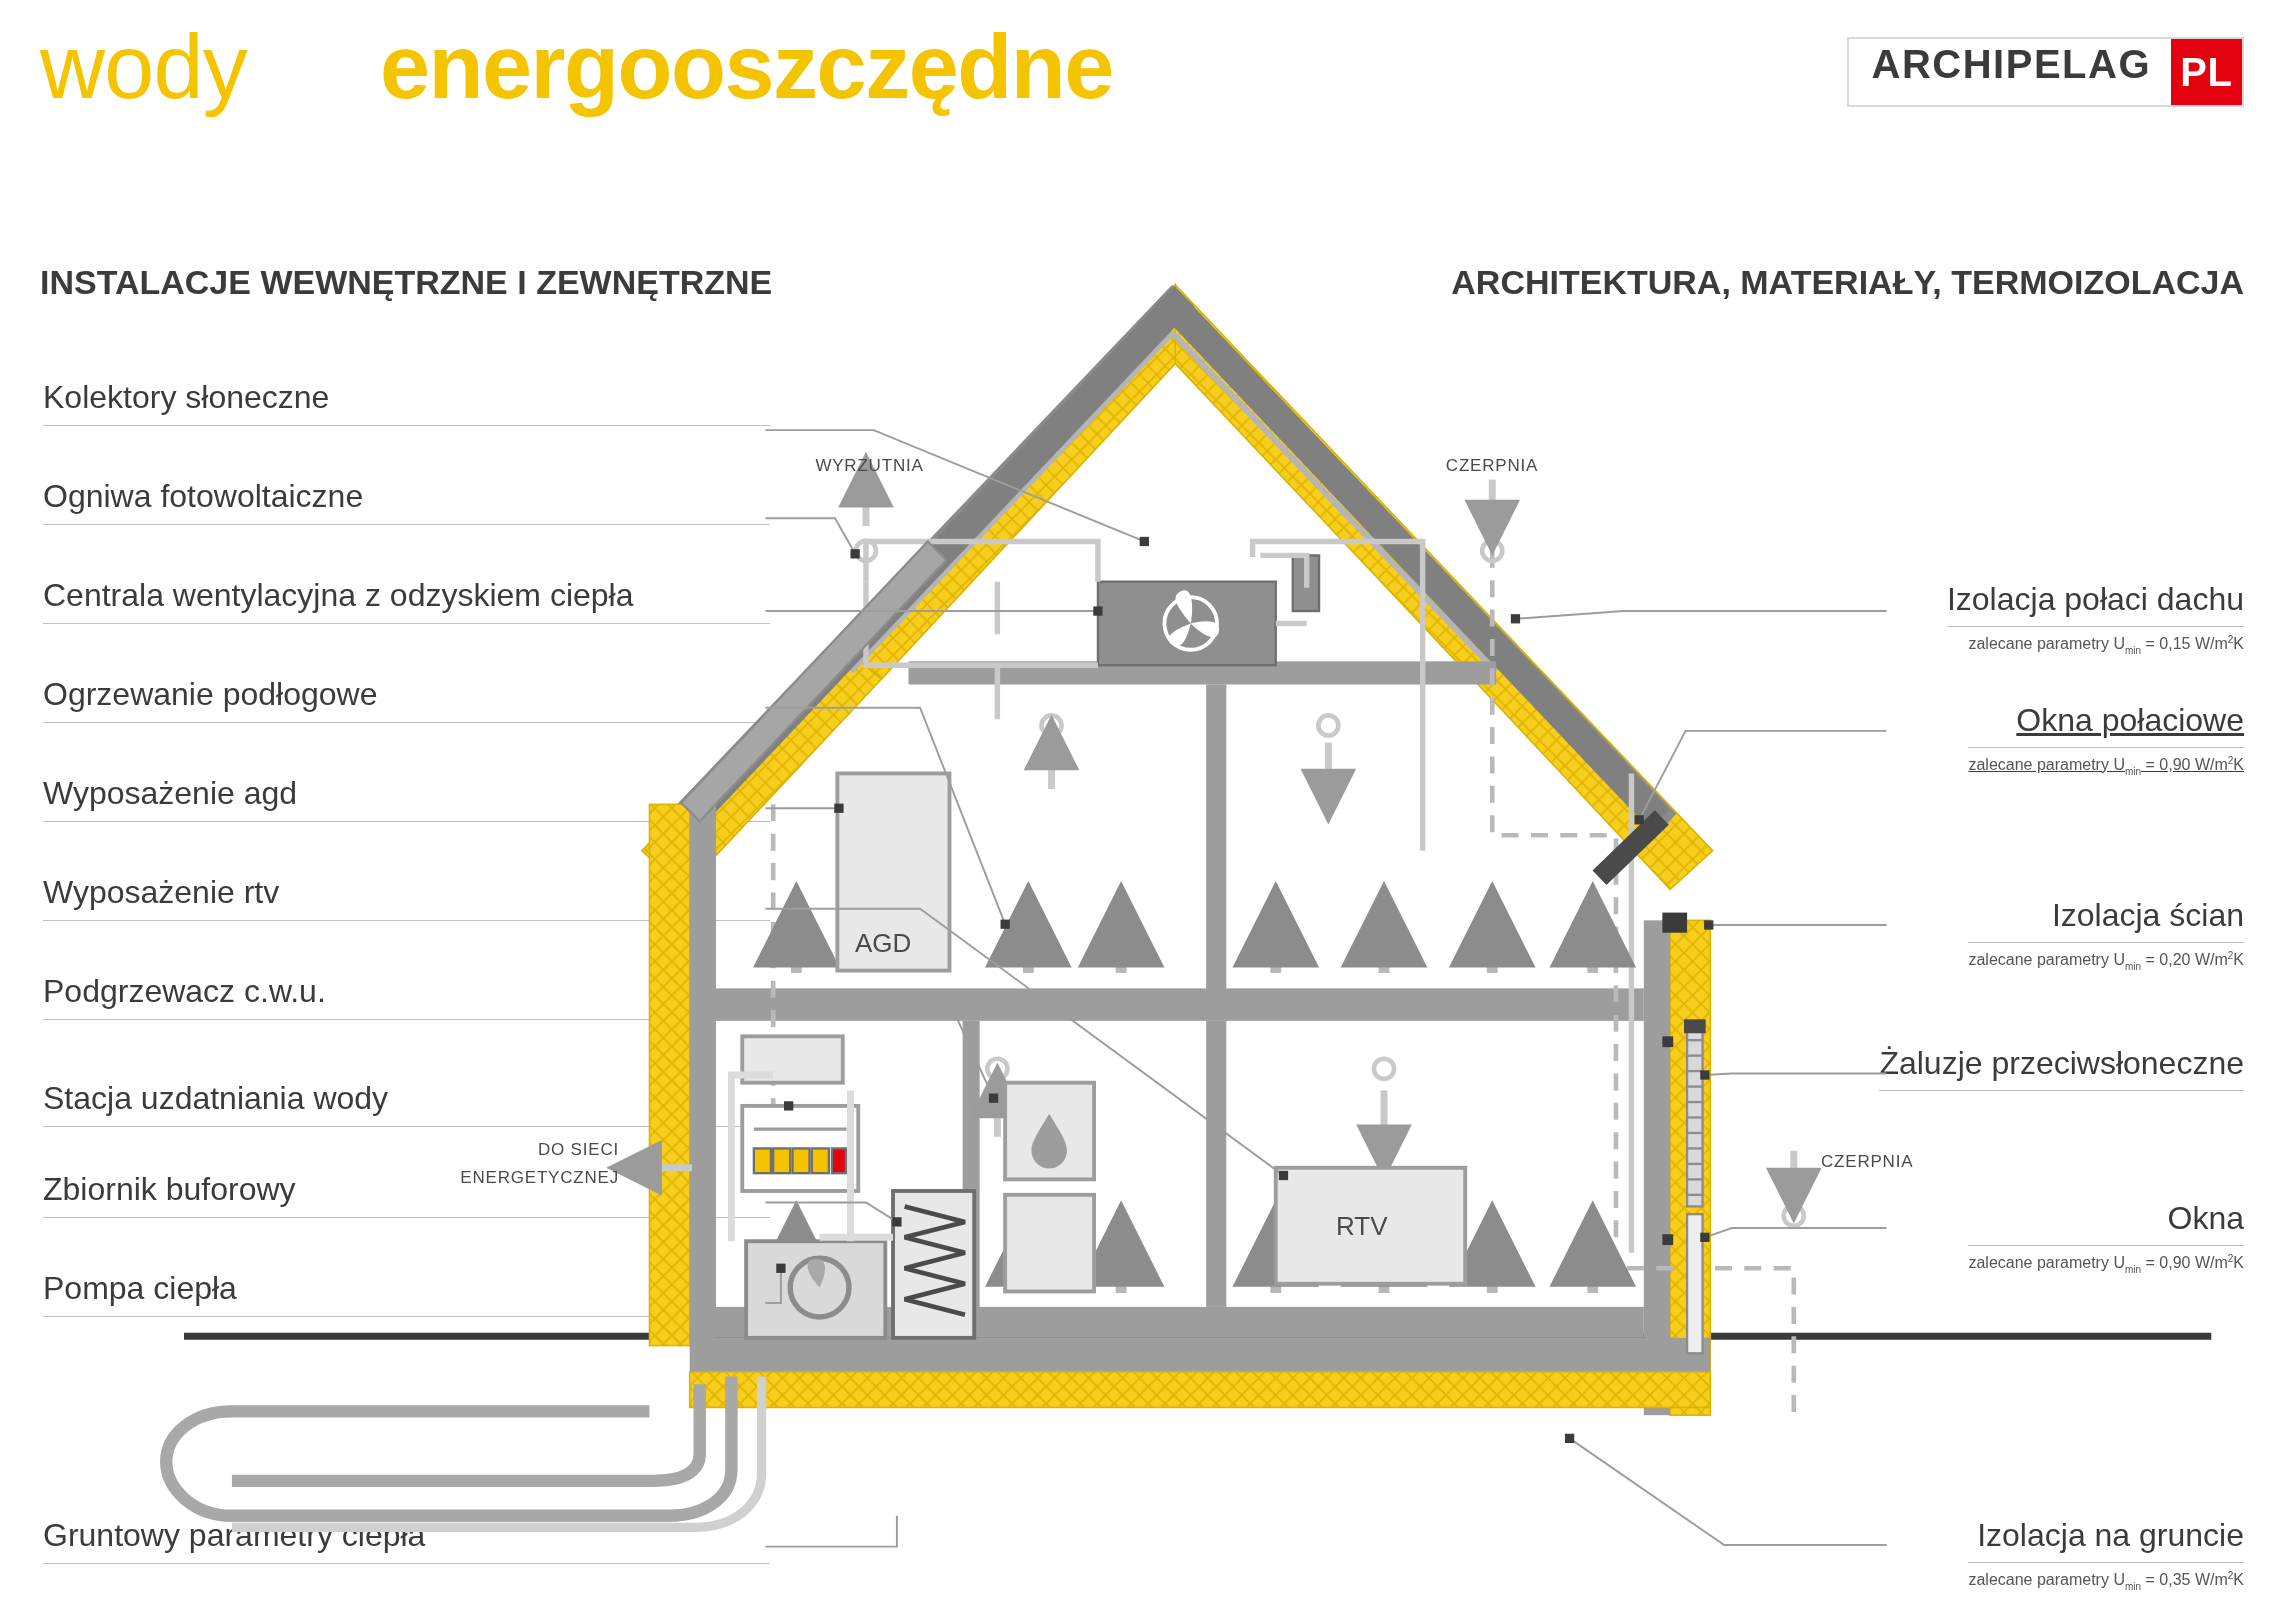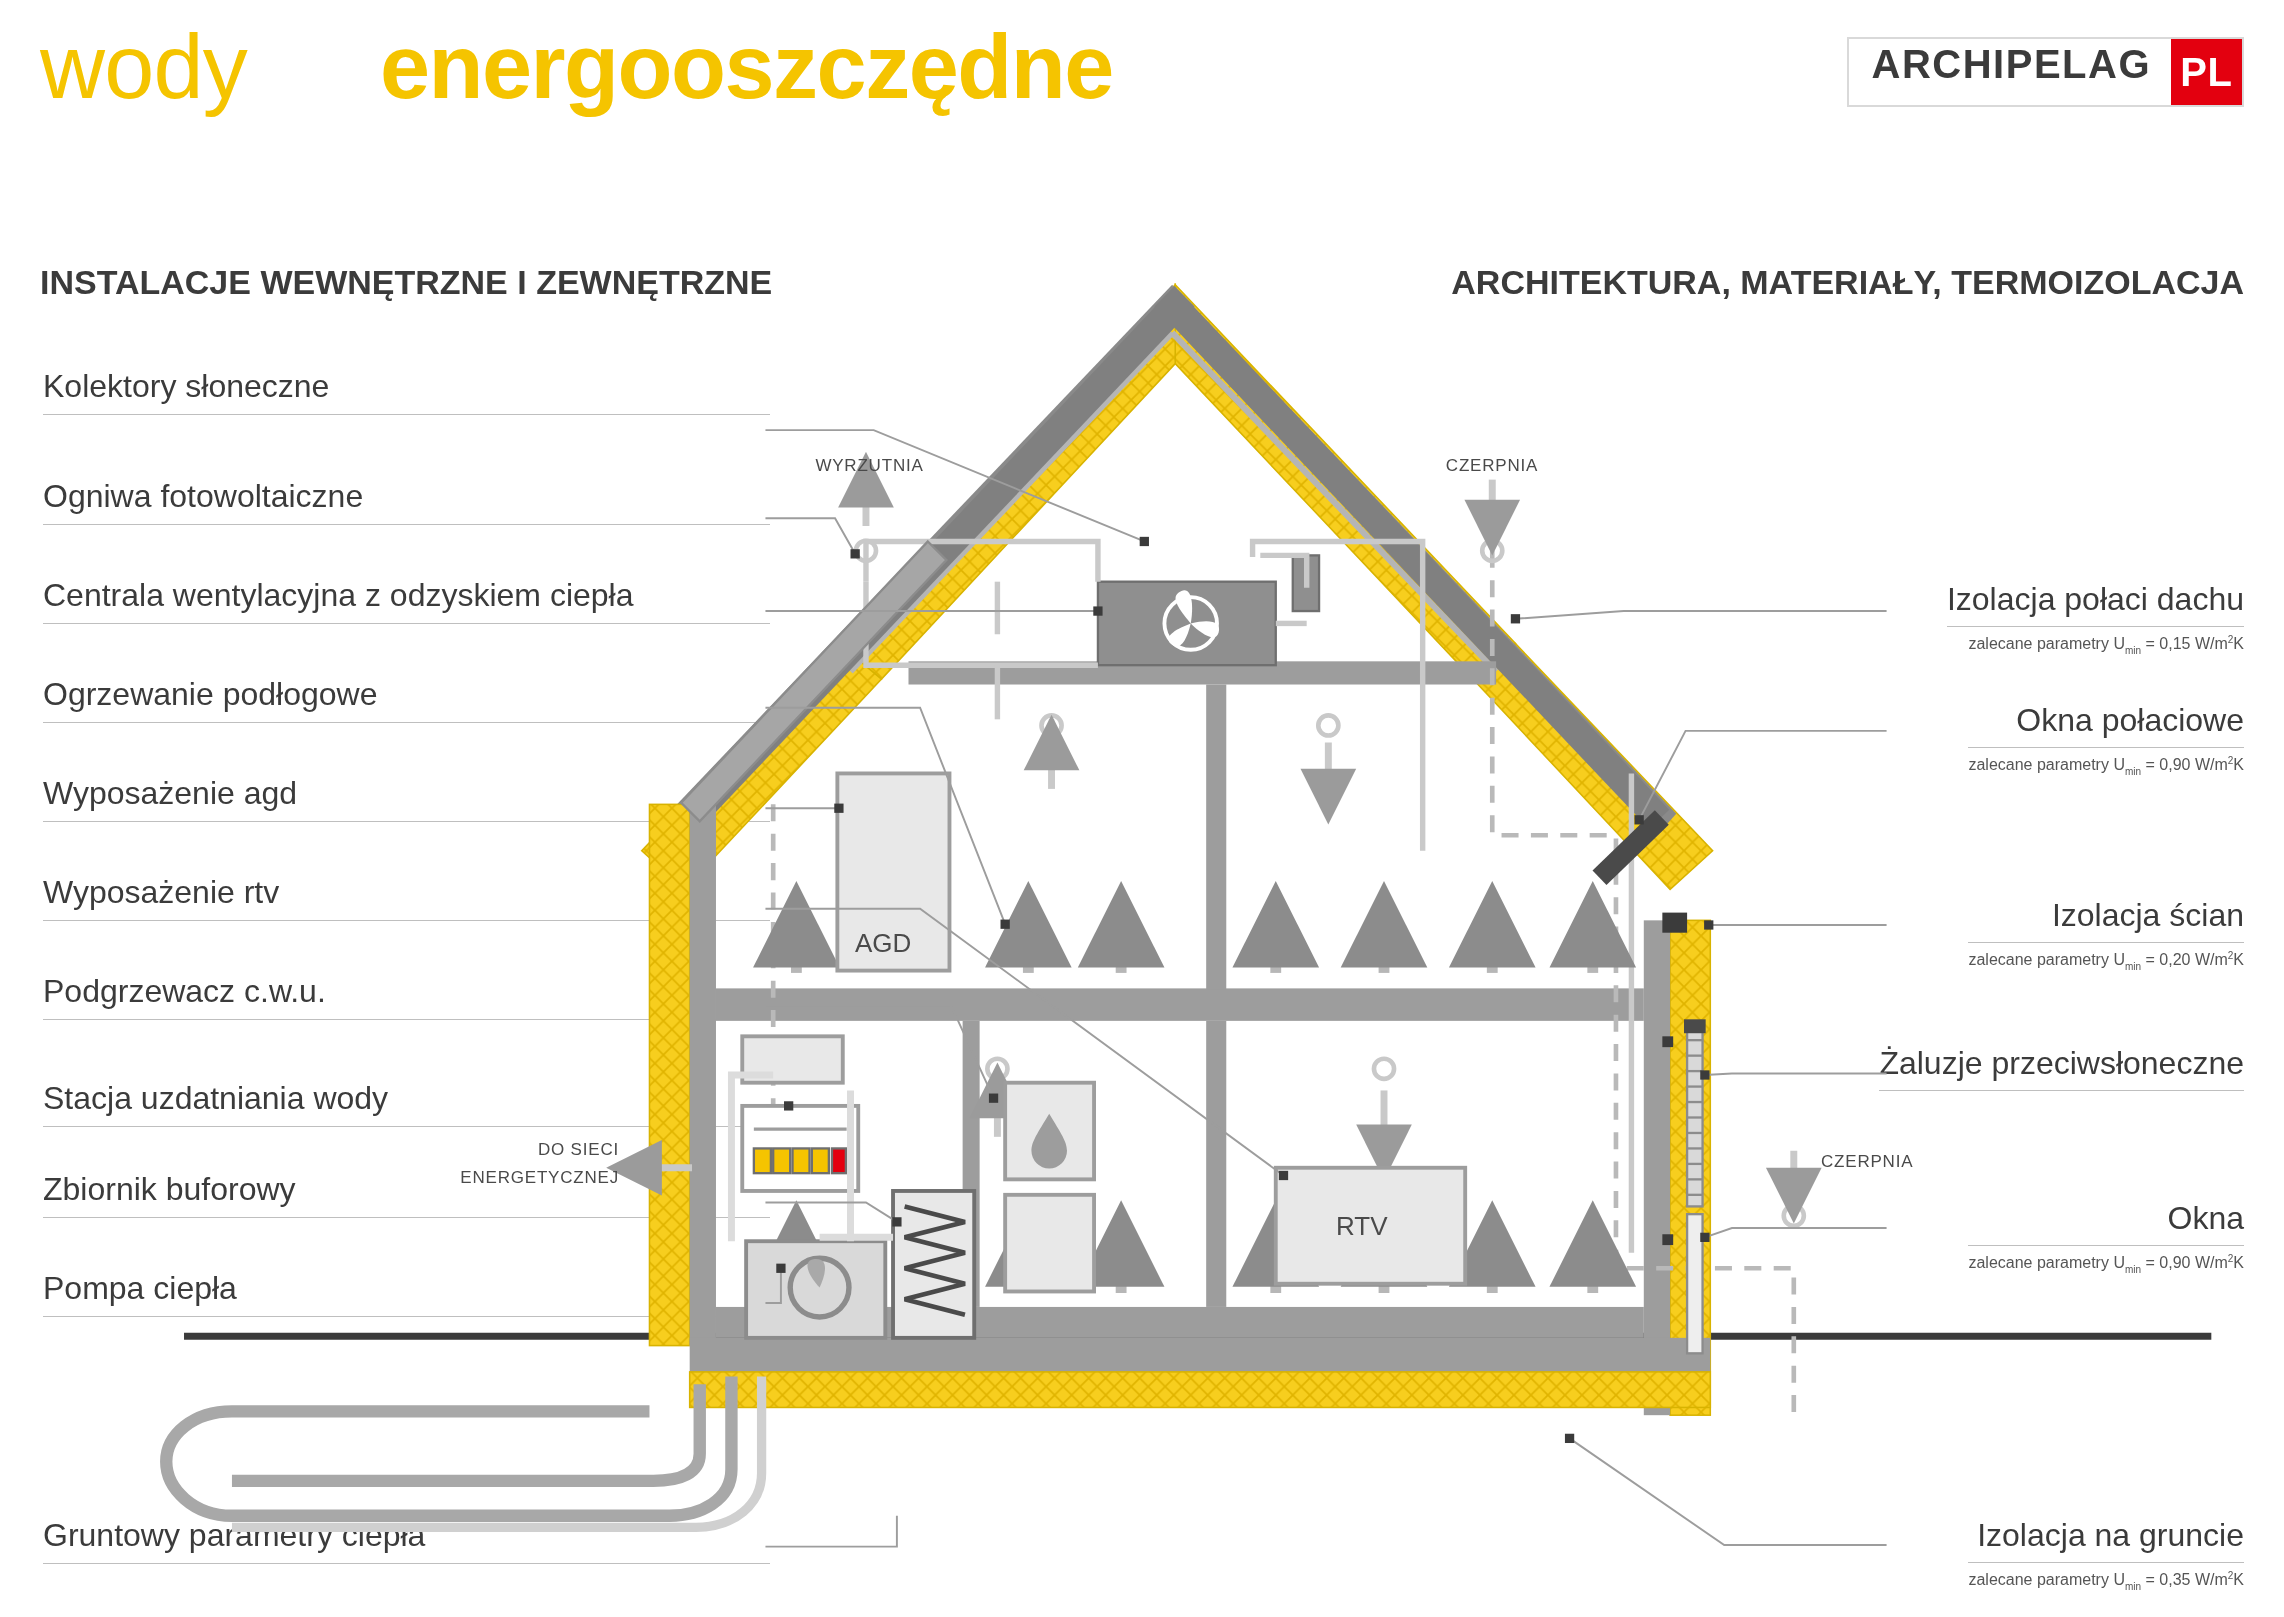--- a/index.html
+++ b/index.html
@@ -98,38 +98,38 @@
   <div class="hdr-energo">energooszczędne</div>
 
   <div class="logo-box">
     <div class="logo-text">ARCHIPELAG</div>
     <div class="logo-pl">PL</div>
   </div>
 
   <div class="sect-left">INSTALACJE WEWNĘTRZNE I ZEWNĘTRZNE</div>
   <div class="sect-right">ARCHITEKTURA, MATERIAŁY, TERMOIZOLACJA</div>
 
-  <div class="l-item" style="top:368px;width:727px;">Kolektory słoneczne</div>
+  <div class="l-item" style="top:379px;width:727px;">Kolektory słoneczne</div>
   <div class="l-item" style="top:478px;width:727px;">Ogniwa fotowoltaiczne</div>
   <div class="l-item" style="top:577px;width:727px;">Centrala wentylacyjna z odzyskiem ciepła</div>
   <div class="l-item" style="top:676px;width:727px;">Ogrzewanie podłogowe</div>
   <div class="l-item" style="top:775px;width:727px;">Wyposażenie agd</div>
   <div class="l-item" style="top:874px;width:727px;">Wyposażenie rtv</div>
   <div class="l-item" style="top:973px;width:727px;">Podgrzewacz c.w.u.</div>
   <div class="l-item" style="top:1072px;width:727px;margin-top:8px;">Stacja uzdatniania wody</div>
   <div class="l-item" style="top:1171px;width:727px;">Zbiornik buforowy</div>
   <div class="l-item" style="top:1270px;width:727px;">Pompa ciepła</div>
   <div class="l-item" style="top:1517px;width:727px;">Gruntowy parametry ciepła</div>
 
   <div class="r-item" style="top:581px;">
     <span class="r-label">Izolacja połaci dachu</span>
     <span class="r-sub"><span>zalecane parametry U</span><sub>min</sub><span> = 0,15 W/m</span><sup>2</sup><span>K</span></span>
   </div>
 
-  <div class="r-item" style="top:702px;">
+  <div class="r-item" style="top:702px;text-decoration:underline;">
     <span class="r-label">Okna połaciowe</span>
     <span class="r-sub"><span>zalecane parametry U</span><sub>min</sub><span> = 0,90 W/m</span><sup>2</sup><span>K</span></span>
   </div>
 
   <div class="r-item" style="top:897px;">
     <span class="r-label">Izolacja ścian</span>
     <span class="r-sub"><span>zalecane parametry U</span><sub>min</sub><span> = 0,20 W/m</span><sup>2</sup><span>K</span></span>
   </div>
 
   <div class="r-item" style="top:1045px;">

